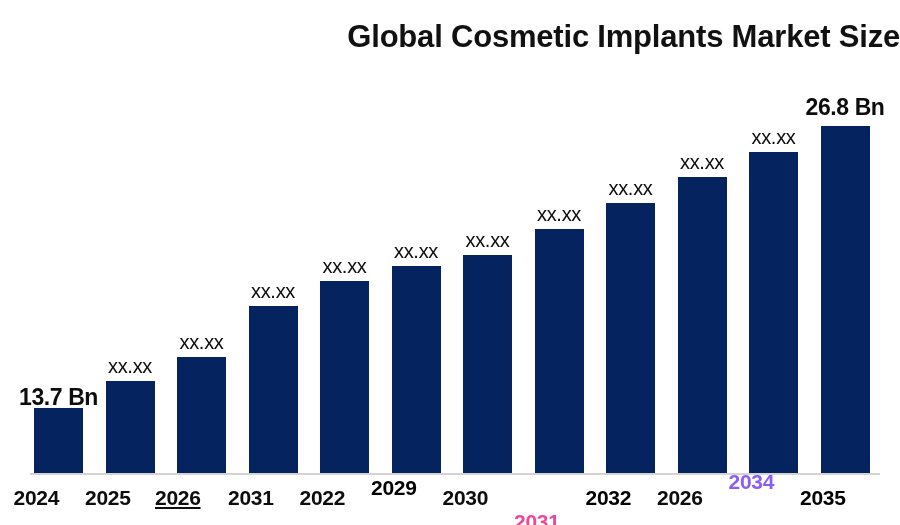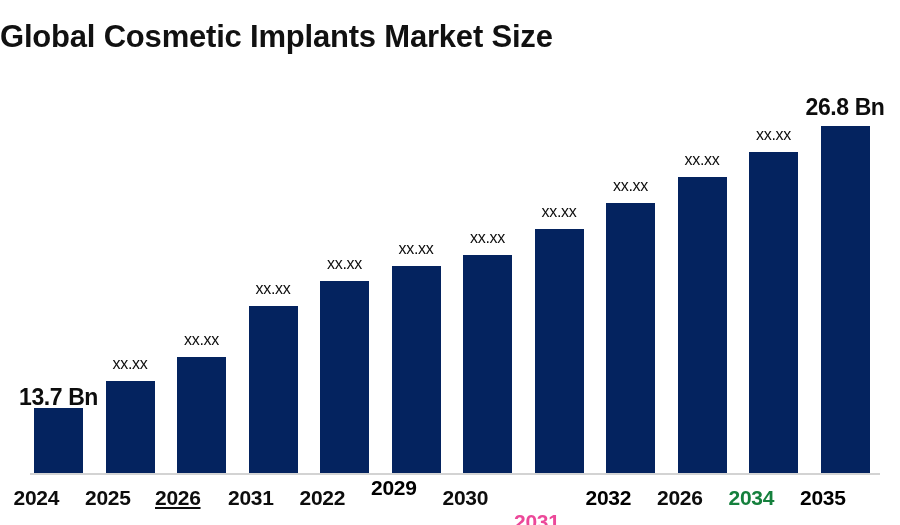--- a/index.html
+++ b/index.html
@@ -17,21 +17,21 @@
     width: 900px;
     height: 525px;
     background: #ffffff;
     overflow: hidden;
   }
   #chart-title {
     position: absolute;
     left: 0;
     top: 19px;
     width: 900px;
-    text-align: left;
+    text-align: right;
     font-size: 31px;
     font-weight: bold;
     color: #111111;
     letter-spacing: -0.2px;
     white-space: nowrap;
   }
   #plot-area {
     position: absolute;
     left: 0;
     top: 0;
@@ -43,21 +43,21 @@
     background: #04235F;
   }
   .bar-value-label {
     position: absolute;
     text-align: center;
     color: #0d0d0d;
     white-space: nowrap;
     font-family: "Liberation Sans", "DejaVu Sans", sans-serif;
   }
   .bar-value-label.plain {
-    font-size: 16px;
+    font-size: 20px;
     font-weight: normal;
     letter-spacing: -0.3px;
   }
   .bar-value-label.emphasis {
     font-size: 23px;
     font-weight: bold;
     letter-spacing: -0.4px;
   }
   .category-label {
     position: absolute;
@@ -113,18 +113,18 @@
         <div class="category-label" style="color: rgb(13, 13, 13); width: 90px; left: 13.5px; top: 486px;">2024</div>
         <div class="category-label" style="color: rgb(13, 13, 13); width: 90px; left: 85px; top: 486px;">2025</div>
         <div class="category-label" style="color: rgb(13, 13, 13); width: 90px; left: 155px; top: 486px; text-decoration: underline;">2026</div>
         <div class="category-label" style="color: rgb(13, 13, 13); width: 90px; left: 228px; top: 486px;">2031</div>
         <div class="category-label" style="color: rgb(13, 13, 13); width: 90px; left: 299.5px; top: 486px;">2022</div>
         <div class="category-label" style="color: #000000; width: 90px; left: 371px; top: 476px;">2029</div>
         <div class="category-label" style="color: rgb(13, 13, 13); width: 90px; left: 442.5px; top: 486px;">2030</div>
         <div class="category-label" style="color: #ec4899; width: 90px; left: 514px; top: 510px;">2031</div>
         <div class="category-label" style="color: #000000; width: 90px; left: 585.5px; top: 486px;">2032</div>
         <div class="category-label" style="color: rgb(13, 13, 13); width: 90px; left: 657px; top: 486px;">2026</div>
-        <div class="category-label" style="color: #15803d; width: 90px; left: 728.5px; top: 486px;">2034</div>
+        <div class="category-label" style="color: #8b5cf6; width: 90px; left: 728.5px; top: 470px;">2034</div>
         <div class="category-label" style="color: #000000; width: 90px; left: 800px; top: 486px;">2035</div>
       </div>
   </div>
 
 </div>
 
 </body></html>

